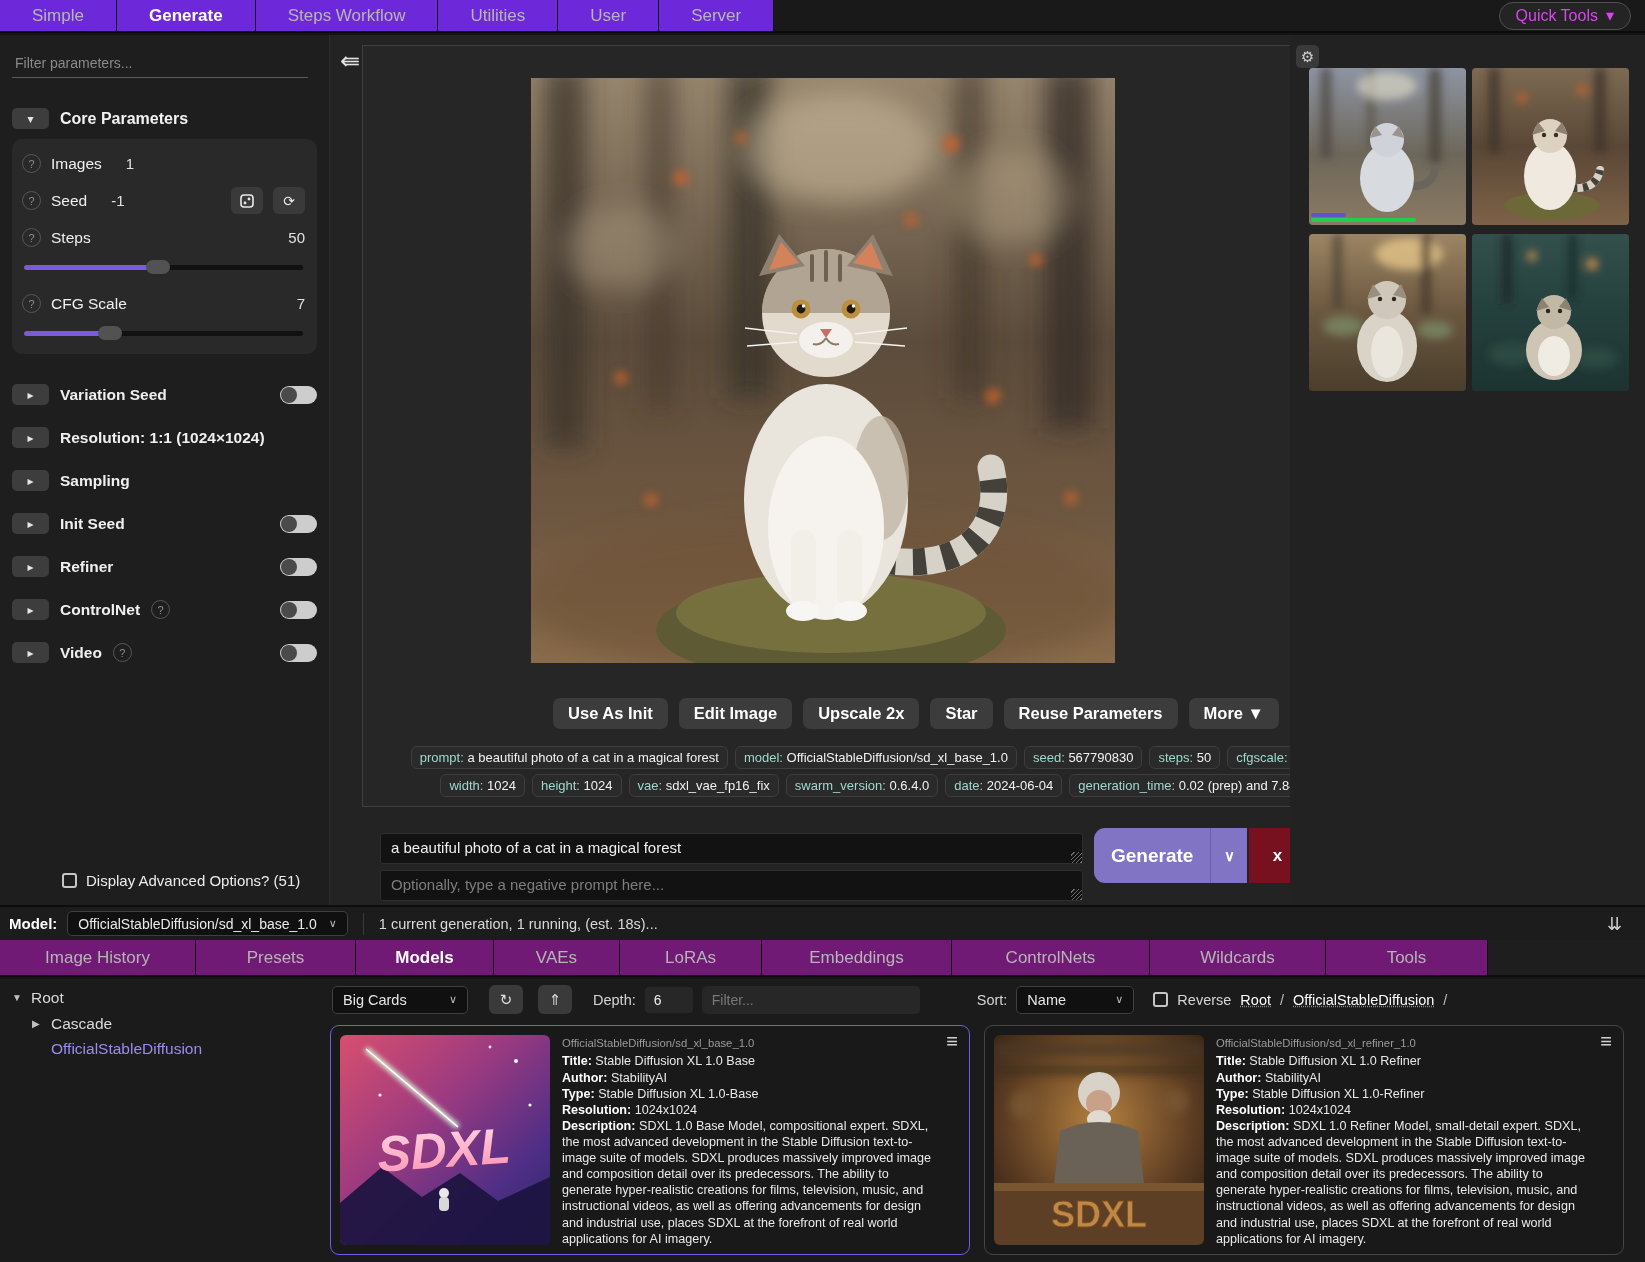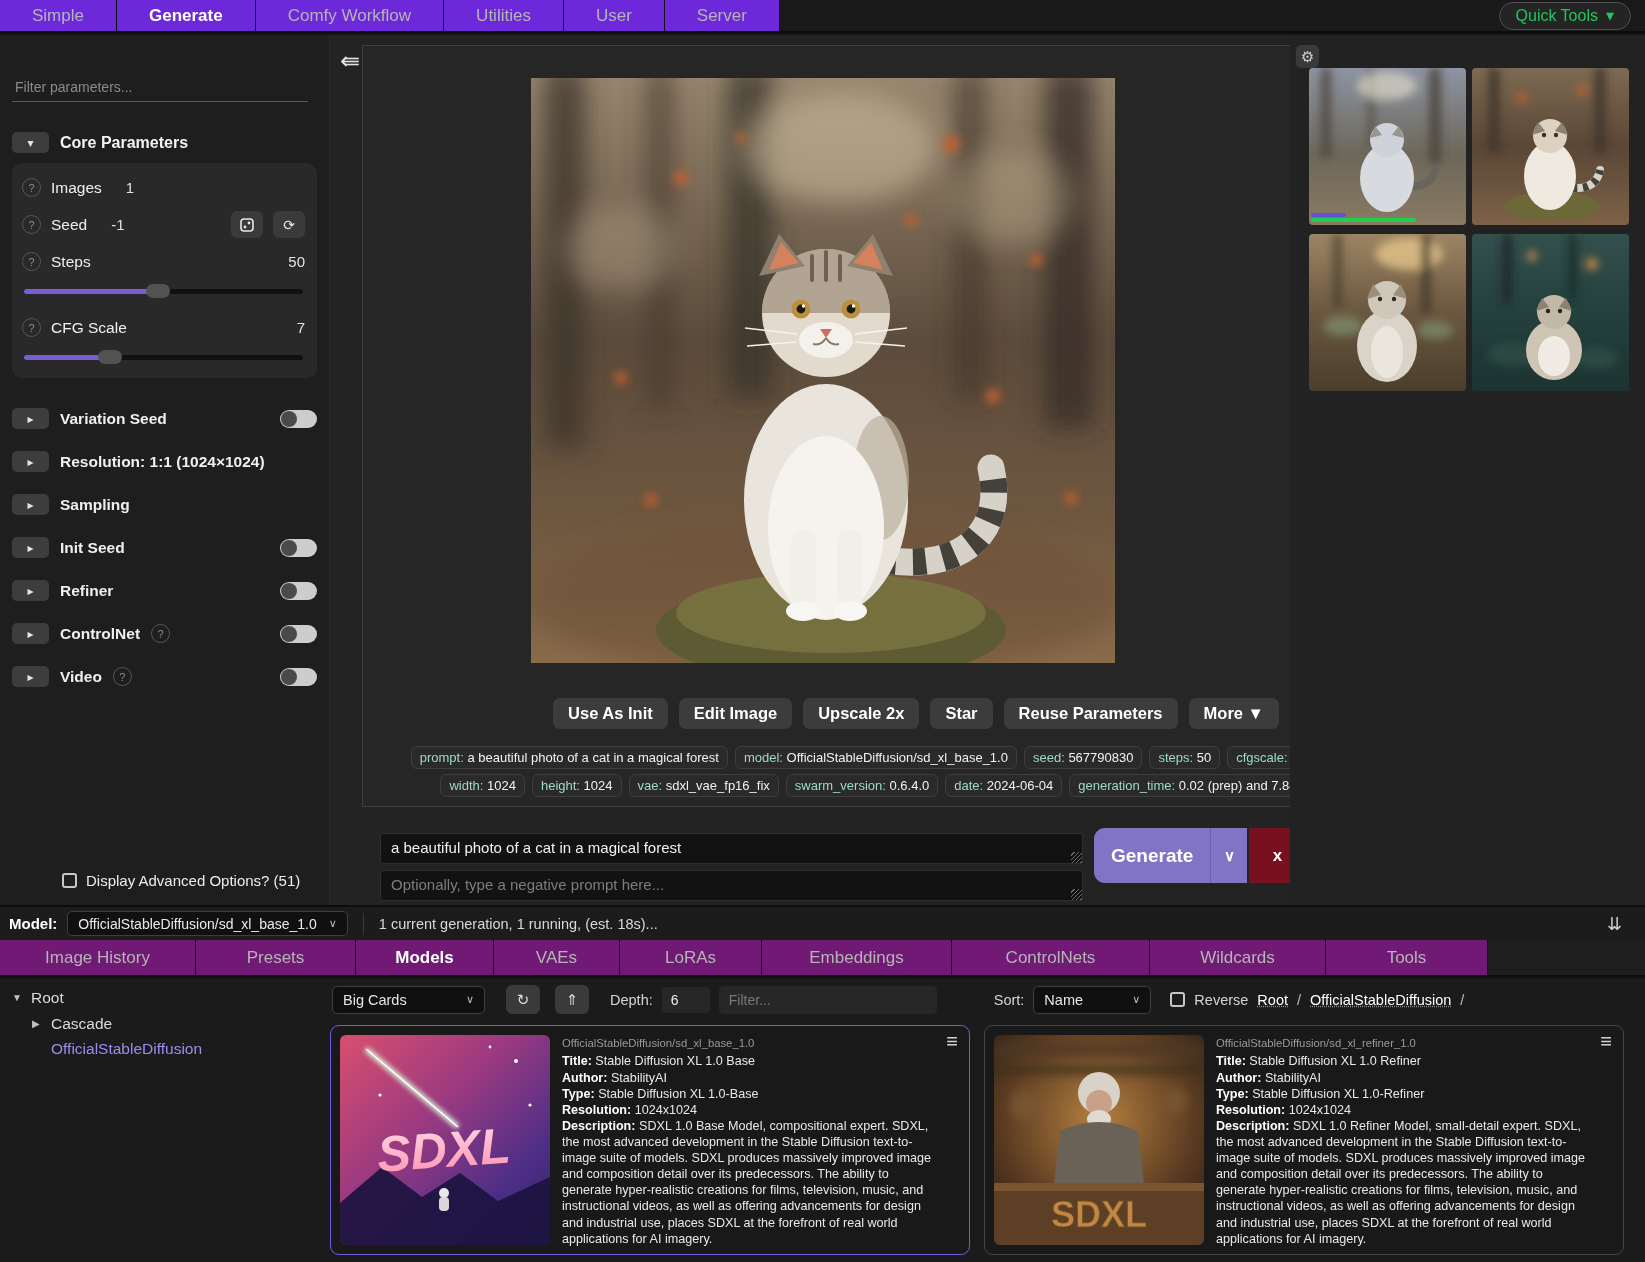--- a/index.html
+++ b/index.html
@@ -6,28 +6,28 @@
   html,body { width:1645px; height:1262px; overflow:hidden; background:#141414;
     font-family:"Liberation Sans", sans-serif; color:#ddd; }
 
   
   .topnav { position:absolute; left:0; top:0; width:1645px; height:33px; background:#191919;
     border-bottom:2px solid #0b0b0b; display:flex; align-items:stretch; }
   .nav-tab { display:flex; align-items:center; justify-content:center; padding:0 32px;
     font-size:17px; color:#b6b6b6; background:#6d28d9; border-right:1px solid #0e0e0e; cursor:default; }
   .nav-tab.active { color:#ffffff; font-weight:bold; }
   .quick-tools { margin-left:auto; margin-right:14px; align-self:center; height:28px;
-    border:1px solid #4f4f4f; border-radius:15px; background:#242424; color:#22c55e;
+    border:1px solid #4f4f4f; border-radius:15px; background:#242424; color:#d946ef;
     font-size:16px; display:flex; align-items:center; gap:8px; padding:0 16px; }
 
   
   .left-panel { position:absolute; left:0; top:35px; width:330px; height:870px; background:#1e1e1e;
     border-right:1px solid #2c2c2c; padding:14px 12px 0 12px; }
   .filter-input { width:296px; background:transparent; border:none; border-bottom:1px solid #5a5a5a;
-    color:#ef4444; font-size:14px; padding:6px 3px; outline:none; font-family:inherit;margin-top:24px; }
+    color:#ef4444; font-size:14px; padding:6px 3px; outline:none; font-family:inherit; }
   .filter-input::placeholder { color:#8a8a8a; }
   .section-header { display:flex; align-items:center; gap:11px; margin-top:30px; }
   .collapse-pill { width:37px; height:21px; background:#3d3d3d; border-radius:5px; color:#e6e6e6;
     font-size:12px; display:flex; align-items:center; justify-content:center; }
   .section-title { font-weight:bold; font-size:16px; color:#f2f2f2; }
   .core-box { margin-top:10px; background:#292929; border-radius:10px; padding:6px 12px 14px 10px; }
   .param-row { display:flex; align-items:center; min-height:37px; gap:10px; }
   .help-circle { width:19px; height:19px; border:1px solid #565656; border-radius:50%; flex:none;
     color:#8d8d8d; font-size:11px; display:flex; align-items:center; justify-content:center; }
   .param-label { font-size:15.5px; color:#efefef; }
@@ -138,21 +138,21 @@
   .card-path { font-size:11.3px; color:#9b9b9b; margin-bottom:3px; }
   .card-line b { color:#fff; }
   .card-menu { position:absolute; right:11px; top:4px; color:#cfcfcf; font-size:20px; }
 </style>
 </head>
 <body>
 
 <div class="topnav">
   <div class="nav-tab">Simple</div>
   <div class="nav-tab active">Generate</div>
-  <div class="nav-tab">Comfy Workflow</div>
+  <div class="nav-tab">Steps Workflow</div>
   <div class="nav-tab">Utilities</div>
   <div class="nav-tab">User</div>
   <div class="nav-tab">Server</div>
   <div class="quick-tools">
     <span>Quick Tools</span>
     <span>▾</span>
   </div>
 </div>
 
 <div class="left-panel">
@@ -538,21 +538,21 @@
     <div class="tree-row lvl1">
       <span class="tree-arrow">▶</span>
       <span>Cascade</span>
     </div>
     <div class="tree-row lvl2">
       <span class="tree-selected">OfficialStableDiffusion</span>
     </div>
   </div>
 
   <div class="browser-toolbar">
-    <div class="tool-select" style="width:153px;">
+    <div class="tool-select" style="width:136px;">
       <span>Big Cards</span>
       <span style="font-size:11px;color:#bbb;">∨</span>
     </div>
     <div class="tool-btn" style="margin-left:12px;">
       <span>↻</span>
     </div>
     <div class="tool-btn" style="margin-left:6px;">
       <span>⇑</span>
     </div>
     <span style="margin-left:12px;">Depth:</span>

